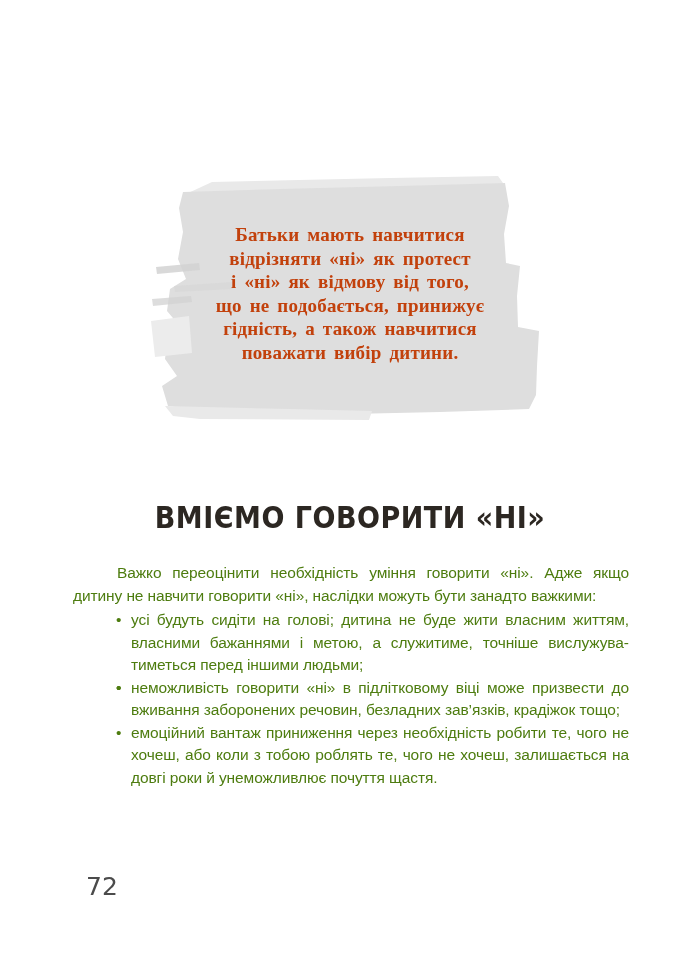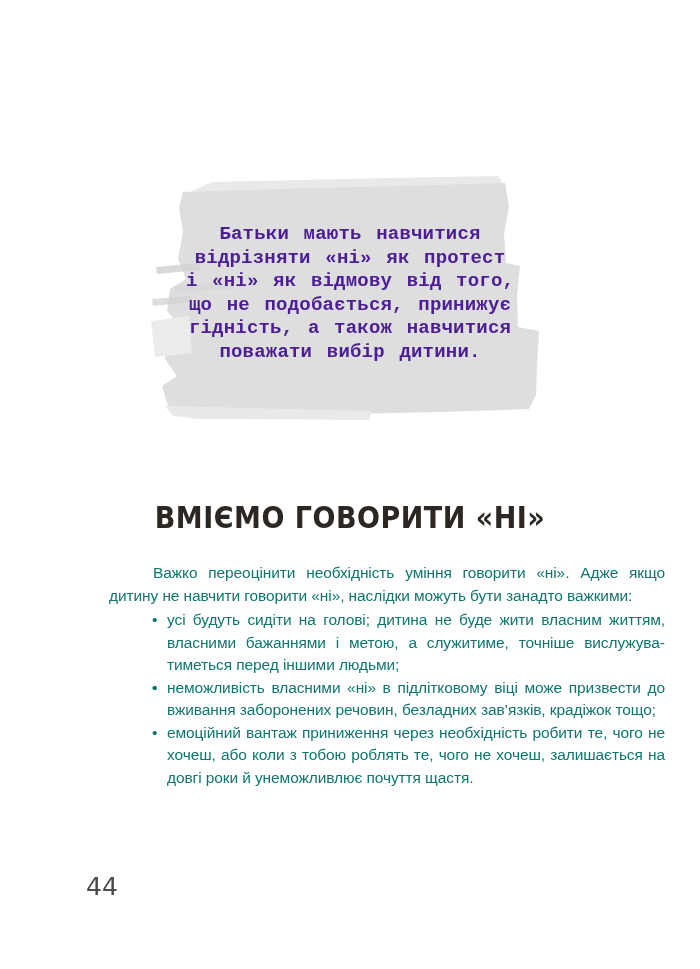--- a/index.html
+++ b/index.html
@@ -21,27 +21,27 @@
     height: 252px;
   }
   .quote-wrap svg { position: absolute; left: 0; top: 0; }
   .quote-text {
     position: absolute;
     left: 150px;
     top: 223px;
     width: 400px;
     text-align: center;
     white-space: pre-line;
-    font-family: Liberation Mono, monospace;
+    font-family: Liberation Serif, serif;
     font-size: 19px;
     font-weight: bold;
     line-height: 23.6px;
     letter-spacing: 0.2px;
     word-spacing: 3px;
-    color: #4c1d95;
+    color: #c2410c;
   }
 
   
   .chapter-title {
     position: absolute;
     left: 0;
     top: 499px;
     width: 700px;
     margin: 0;
     text-align: center;
@@ -57,23 +57,22 @@
 
   
   .body-text {
     position: absolute;
     left: 73px;
     top: 562px;
     width: 556px;
     font-size: 15.5px;
     line-height: 22.5px;
     letter-spacing: -0.1px;
-    color: #0f766e;
+    color: #4d7c0f;
     text-align: justify;
-    margin-left: 36px;
   }
   .intro { margin: 0; text-indent: 44px; }
   ul.bullets {
     margin: 2px 0 0 44px;
     padding: 0;
     list-style: none;
   }
   ul.bullets li {
     position: relative;
     padding-left: 14px;
@@ -137,24 +136,24 @@
     <ul class="bullets">
       <li>
         <span class="marker">•</span>
         <span>усі будуть сидіти на голові; дитина не буде жити власним життям, власними бажаннями і метою, а служитиме, точніше вислужува­тиметься перед іншими людьми;</span>
       </li>
       <li>
         <span class="marker">•</span>
       </li>
       <li>
         <span class="marker">•</span>
-        <span>неможливість власними «ні» в підлітковому віці може призвести до вживання заборонених речовин, безладних зав’язків, краді­жок тощо;</span>
+        <span>неможливість говорити «ні» в підлітковому віці може призвести до вживання заборонених речовин, безладних зав’язків, краді­жок тощо;</span>
       </li>
       <li>
         <span class="marker">•</span>
         <span>емоційний вантаж приниження через необхідність робити те, чого не хочеш, або коли з тобою роблять те, чого не хочеш, за­лишається на довгі роки й унеможливлює почуття щастя.</span>
       </li>
     </ul>
   </div>
 
-  <div class="page-number">44</div>
+  <div class="page-number">72</div>
 
 </div>
 
 </body></html>

